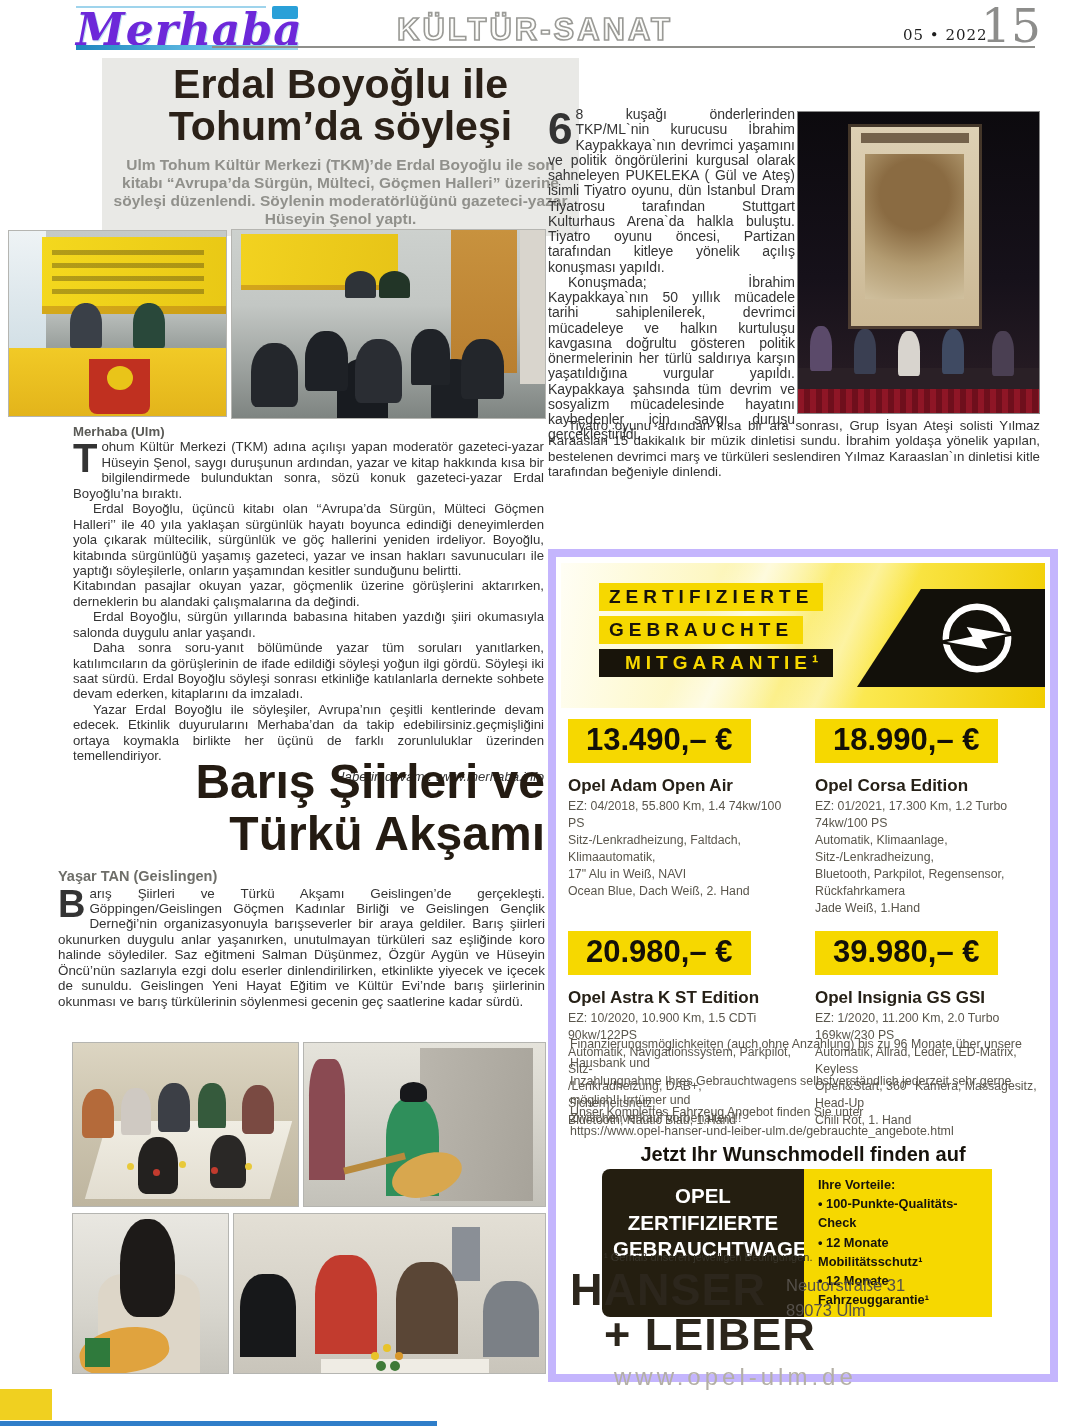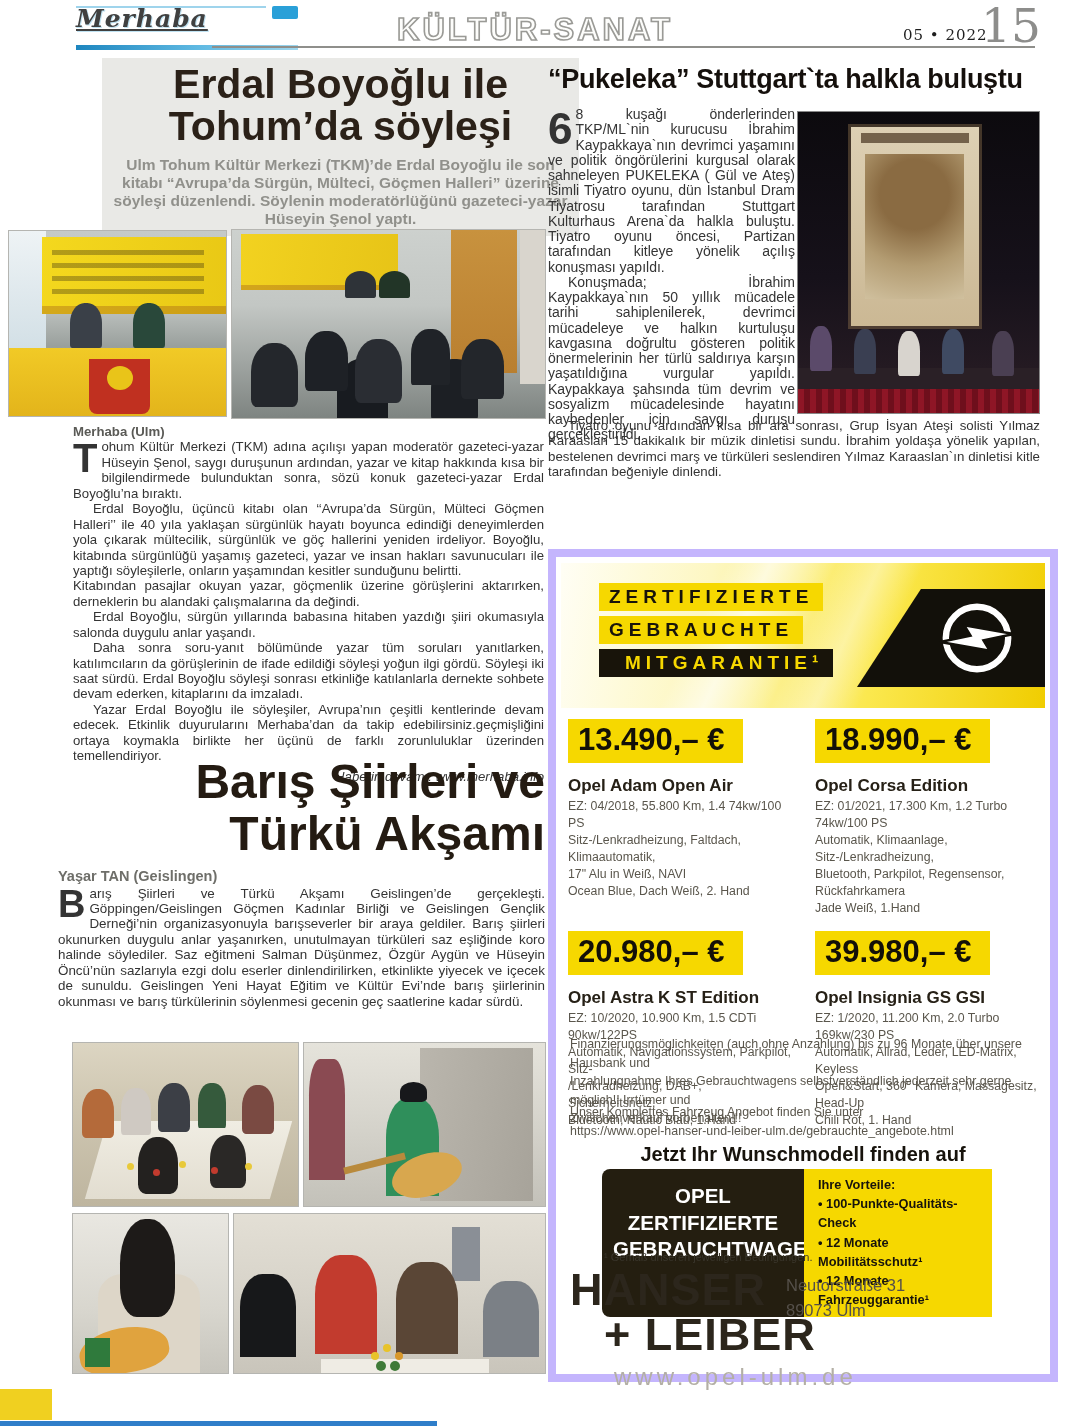--- a/index.html
+++ b/index.html
@@ -6,21 +6,21 @@
   html,body { background:#777; }
   .page {
     position:relative; width:1070px; height:1426px; margin:0 auto;
     background:#ffffff; overflow:hidden;
     font-family:"Liberation Sans", sans-serif; color:#333;
   }
   
   .masthead { position:absolute; left:76px; top:4px; width:226px; height:44px; }
   .masthead .name {
     font-family:"DejaVu Serif", serif; font-style:italic; font-weight:bold;
-    font-size:25px; color:#404040; text-shadow:1px 1px 0 #bfe2f2; letter-spacing:1px;text-decoration:underline;
+    font-size:44px; color:#6d28d9; text-shadow:1px 1px 0 #bfe2f2; letter-spacing:1px;
   }
   .masthead .chip { position:absolute; right:4px; top:2px; width:26px; height:13px; background:#2aa0d8; border-radius:2px; }
   .masthead .topline { position:absolute; left:0; top:2px; width:190px; height:2px; background:#9fd4ec; }
   .logo-underline { position:absolute; left:76px; top:45px; width:222px; height:5px;
     background:linear-gradient(90deg,#1d86bf,#5fb9e2 55%,#9ed7ef); }
   .section-title {
     position:absolute; left:0; right:0; top:12px; text-align:center;
     font-size:31px; font-weight:bold; letter-spacing:3px;
     color:#fdfdfb; -webkit-text-stroke:1.6px #9a9a96; text-shadow:0 0 1px #a8a8a4;
   }
@@ -143,21 +143,21 @@
   .chips { position:absolute; left:38px; top:20px; }
   .chip { display:table; padding:3px 10px; font-weight:bold; letter-spacing:5px; font-size:19px; margin-bottom:5px; }
   .chip.y { background:#f6d800; color:#18140a; }
   .chip.b { background:#18140a; color:#f6d800;padding-left:26px; }
   .blitz-panel { position:absolute; right:0; top:26px; width:188px; height:98px; background:#12100a;
     clip-path:polygon(34% 0, 100% 0, 100% 100%, 0 100%); }
   .blitz-panel svg { position:absolute; right:28px; top:9px; }
 
   .ad-cars { position:absolute; left:12px; top:162px; right:12px; display:grid; grid-template-columns:1fr 1fr; column-gap:24px; row-gap:14px; }
   .car { min-height:150px; }
-  .price { display:inline-block; background:#f6d800; color:#131008; font-size:31px; font-weight:800; padding:3px 18px 5px 10px; }
+  .price { display:inline-block; background:#f6d800; color:#131008; font-size:31px; font-weight:800; padding:3px 18px 5px 18px; }
   .car-name { margin-top:13px; font-size:17px; font-weight:bold; color:#262016; }
   .car-specs { margin-top:2px; font-size:12.3px; line-height:1.38; color:#5a564c; white-space:pre-line; }
 
   .ad-financing { position:absolute; left:14px; top:478px; right:16px; font-size:12.4px; line-height:1.5; color:#5a564c; white-space:pre-line; }
   .ad-offer { position:absolute; left:14px; top:546px; right:16px; font-size:12.4px; line-height:1.5; color:#5a564c; }
   .ad-cta { position:absolute; left:0; right:0; top:584px; text-align:center; font-size:20px; font-weight:800; color:#17130c; line-height:1.35; }
   .badge-row { position:absolute; left:46px; top:612px; display:flex; align-items:stretch; }
   .badge-black { background:#241e10; color:#fff; font-size:20.5px; font-weight:800; padding:14px 11px; text-align:center; line-height:1.3;
     border-radius:8px 0 0 8px; width:202px; }
   .badge-yellow { background:#f6d800; color:#17130c; padding:6px 14px 8px; font-size:12.8px; font-weight:800; line-height:1.5; width:188px; }
@@ -255,21 +255,20 @@
     <div class="g2"></div>
     <div class="g3"></div>
     <div class="g4"></div>
     <div class="tablefront"></div>
     <div class="tulips"></div>
   </div>
 
   <div class="corner-yellow"></div>
   <div class="corner-blue"></div>
 
-  <div class="a2-title">“Pukeleka” Stuttgart`ta halkla buluştu</div>
   <div class="a2-col">
     <p><span class="dc6">6</span><span>8 kuşağı önderlerinden TKP/ML`nin kurucusu İbrahim Kaypakkaya`nın devrimci yaşamını ve politik öngörülerini kurgusal olarak sahneleyen PUKELEKA ( Gül ve Ateş) isimli Tiyatro oyunu, dün İstanbul Dram Tiyatrosu tarafından Stuttgart Kulturhaus Arena`da halkla buluştu. Tiyatro oyunu öncesi, Partizan tarafından kitleye yönelik açılış konuşması yapıldı.</span></p>
     <p class="indent">Konuşmada; İbrahim Kaypakkaya`nın 50 yıllık mücadele tarihi sahiplenilerek, devrimci mücadeleye ve halkın kurtuluşu kavgasına doğrultu gösteren politik önermelerinin her türlü saldırıya karşın yaşatıldığına vurgular yapıldı. Kaypakkaya şahsında tüm devrim ve sosyalizm mücadelesinde hayatını kaybedenler için saygı duruşu gerçekleştirildi.</p>
   </div>
   <div class="photo" id="ph-theater">
     <div class="curtain"></div>
     <div class="slogan"></div>
     <div class="portrait"></div>
     <div class="floor"></div>
     <div class="actors"></div>

